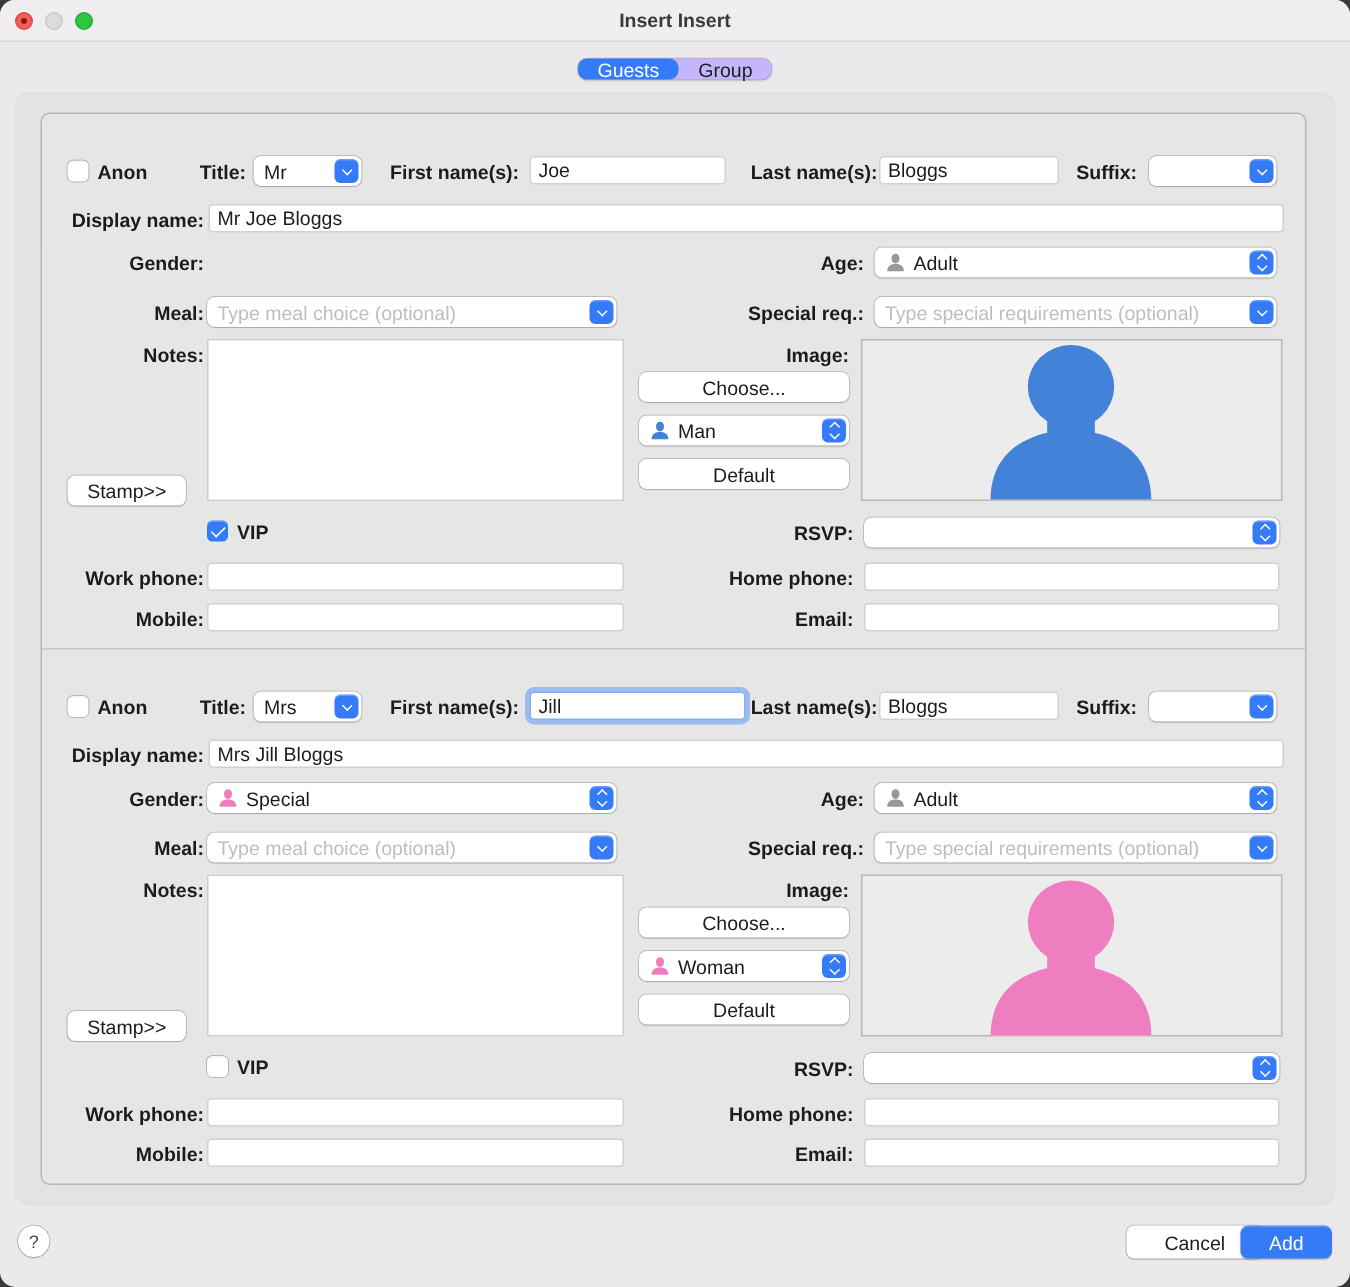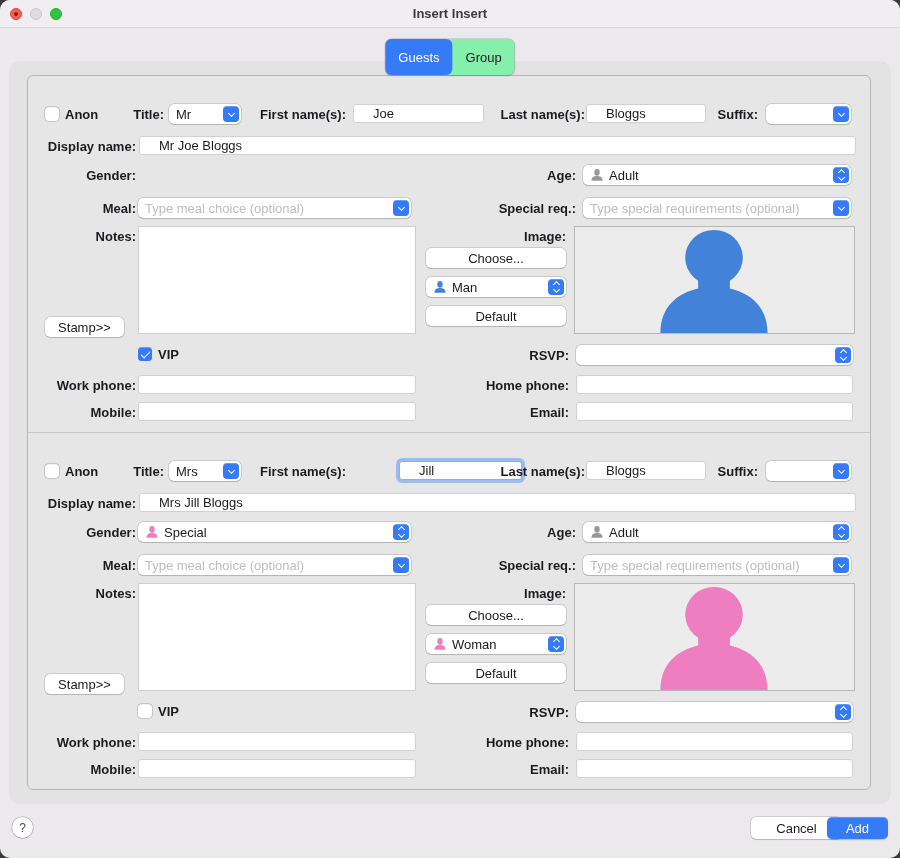--- a/index.html
+++ b/index.html
@@ -12,36 +12,36 @@
   .title { font-size:13px; font-weight:bold; color:#3a3a3c; }
   .lights { position:absolute; left:10px; top:8px; display:flex; gap:8px; }
   .light { width:12px; height:12px; border-radius:50%; position:relative; }
   .light.close { background:#f55f58; border:1px solid #e0443e; }
   .light.close::after { content:""; position:absolute; left:3px; top:3px; width:4px; height:4px;
                         border-radius:50%; background:#8a1d15; }
   .light.min { background:#dcdcdc; border:1px solid #c8c8c8; }
   .light.zoom { background:#2ec63e; border:1px solid #25ad33; }
   
   .tabs { position:absolute; left:50%; top:39px; transform:translateX(-50%); z-index:3;
-          display:flex; height:36px; background:#86efac; border-radius:6px;
+          display:flex; height:14px; background:#c4b5fd; border-radius:6px;
           box-shadow:0 0 0 .5px rgba(0,0,0,.22), 0 1px 2px rgba(0,0,0,.12); }
   .tab { padding:0 13px; display:flex; align-items:center; font-size:13px; color:#1d1d1f; border-radius:6px; }
   .tab.selected { background:var(--accent); color:#fff; }
   
   .panel { position:absolute; left:10px; top:62px; width:880px; height:741px;
            background:#e4e3e4; border-radius:9px; box-shadow:0 0 0 .5px rgba(0,0,0,.05); }
   .groupbox { position:absolute; left:17px; top:13px; width:844px; height:715px;
               background:#e7e6e7; border:1px solid #b7b5b7; border-radius:6px; }
   .person-form { position:relative; width:100%; height:356px; }
   .person-form.second { height:356px; border-top:1px solid #c8c6c8; }
   
   .lbl { position:absolute; font-size:13px; color:#1b1b1d; height:17px; line-height:17px; white-space:nowrap;font-weight:bold; }
   .lbl.r { text-align:right; }
   .tinput { position:absolute; height:19px; background:#fff; border:1px solid #d2d1d2; border-radius:3px;
-            font:13px "Liberation Sans", sans-serif; padding:0 19px; color:#1b1b1d; outline:none; }
+            font:13px "Liberation Sans", sans-serif; padding:0 5px; color:#1b1b1d; outline:none; }
   .tinput::placeholder { color:#bdbdc2; }
   .tinput.focused { border:1px solid #82b2f2; box-shadow:0 0 0 3px rgba(64,135,247,.45); }
   .textarea { position:absolute; background:#fff; border:1px solid #cfcecf; resize:none; outline:none;
               font:13px "Liberation Sans", sans-serif; padding:4px 6px; }
   .btn { position:absolute; height:20px; background:#fff; border:none; border-radius:5px;
          box-shadow:0 0 0 .5px rgba(0,0,0,.22), 0 .5px 1px rgba(0,0,0,.12);
          font:13px "Liberation Sans", sans-serif; color:#1b1b1d;
          display:flex; align-items:center; justify-content:center; padding:0; }
   .popup { position:absolute; height:20px; background:#fff; border-radius:5px;
            box-shadow:0 0 0 .5px rgba(0,0,0,.22), 0 .5px 1px rgba(0,0,0,.12);
@@ -202,21 +202,21 @@
         <span class="checkbox" style="left:17px;top:31px"></span>
         <span class="lbl" style="left:37px;top:30px">Anon</span>
         <span class="lbl r" style="left:70px;top:30px;width:66px">Title:</span>
         <div class="popup" style="left:141px;top:28px;width:72px">
           <span>Mrs</span>
           <span class="cap single">
               <i class="cv dn"></i>
             </span>
         </div>
         <span class="lbl r" style="left:218px;top:30px;width:100px">First name(s):</span>
-        <input class="tinput focused" style="left: 325px; top: 28px; width: 123px; margin-left: 46px;" value="Jill">
+        <input class="tinput focused" style="left: 325px; top: 28px; width: 144px;" value="Jill">
         <span class="lbl r" style="left:457px;top:30px;width:100px">Last name(s):</span>
         <input class="tinput" style="left: 558px; top: 28px; width: 120px;" value="Bloggs">
         <span class="lbl r" style="left:660px;top:30px;width:70px">Suffix:</span>
         <div class="popup" style="left:738px;top:28px;width:85px">
           <span></span>
           <span class="cap single">
               <i class="cv dn"></i>
             </span>
         </div>
 

